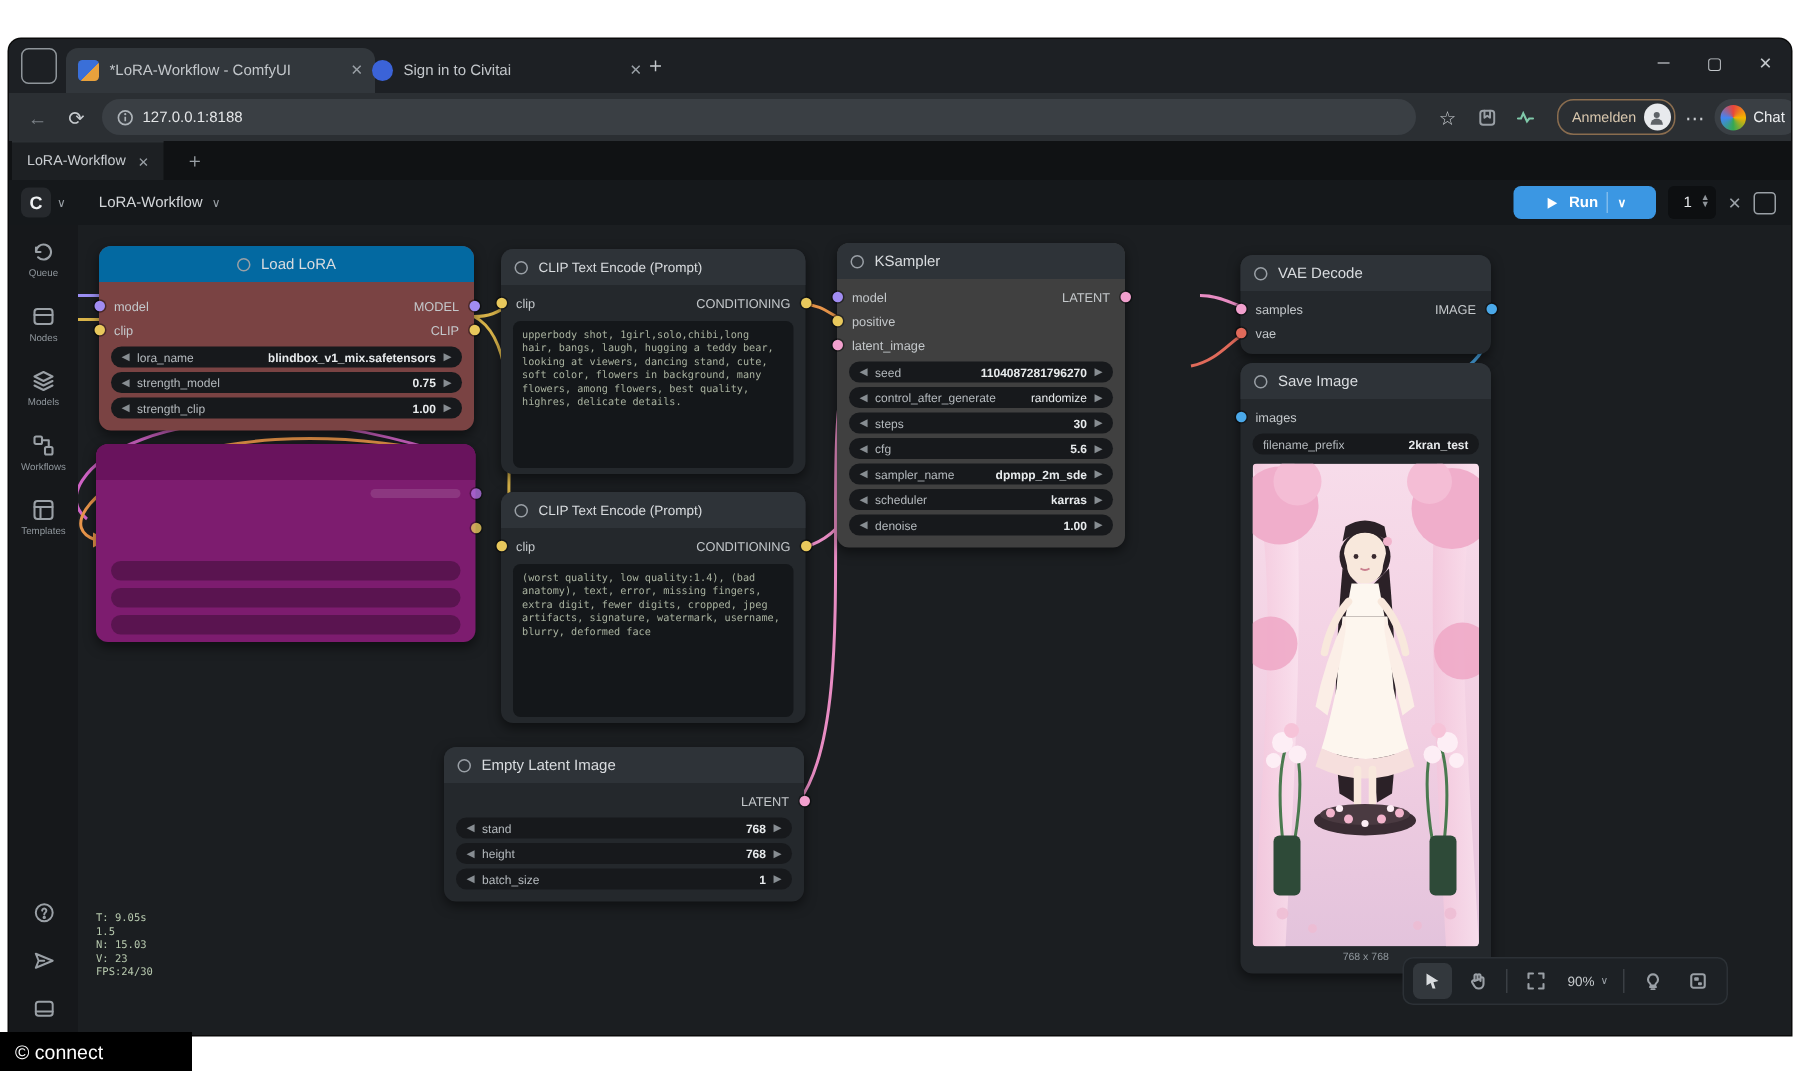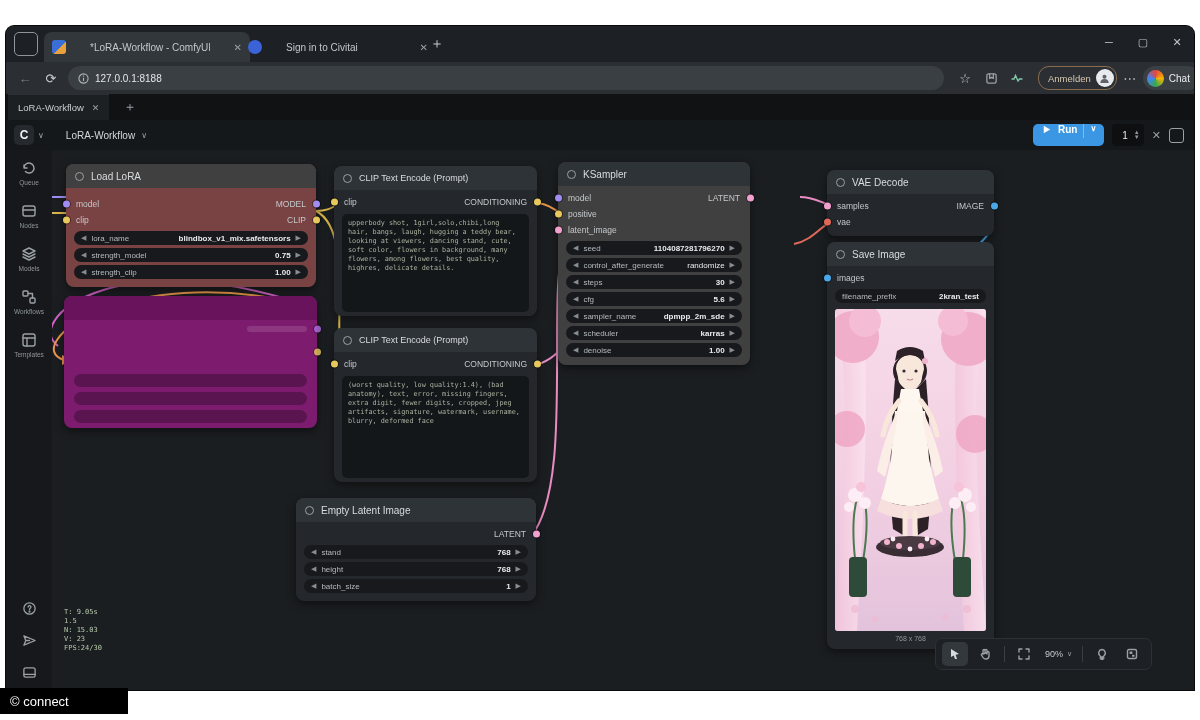--- a/index.html
+++ b/index.html
@@ -3,21 +3,21 @@
 <meta charset="utf-8">
 <style>
   html,body{margin:0;padding:0;background:#ffffff;width:1200px;height:720px;overflow:hidden;
     font-family:"Liberation Sans",sans-serif;-webkit-font-smoothing:antialiased;}
   .abs{position:absolute;}
   #win{position:absolute;left:6px;top:26px;width:1188px;height:664px;background:#1b1e21;
     border-radius:8px 8px 0 0;overflow:hidden;box-shadow:0 0 0 1px #0a0a0a;}
   
   .titlebar{position:absolute;left:0;top:0;width:100%;height:36px;background:#1d2024;}
   .tab{position:absolute;top:6px;height:30px;border-radius:8px 8px 0 0;display:flex;align-items:center;
-    gap:24px;padding:0 8px;font-size:10px;color:#c3c7cb;}
+    gap:7px;padding:0 8px;font-size:10px;color:#c3c7cb;}
   .tab.active{background:#32373c;}
   .tab .fav{width:14px;height:14px;border-radius:3px;flex:0 0 auto;}
   .tab .x{color:#9aa0a6;font-size:10px;margin-left:auto;cursor:default;}
   .winbtn{position:absolute;top:0;width:34px;height:32px;display:flex;align-items:center;justify-content:center;
     color:#c3c7cb;font-size:11px;}
   .toolbar{position:absolute;left:0;top:36px;width:100%;height:32px;background:#2b2f33;display:flex;align-items:center;}
   .tbicon{width:26px;height:26px;display:flex;align-items:center;justify-content:center;color:#c9cdd1;font-size:13px;flex:0 0 auto;}
   .urlpill{height:24px;background:#3a3f44;border-radius:12px;display:flex;align-items:center;gap:6px;
     padding:0 10px;font-size:10px;color:#e4e6e8;flex:0 0 auto;}
   .profilepill{height:22px;border:1px solid #8a6d4f;border-radius:11px;display:flex;align-items:center;gap:5px;
@@ -27,21 +27,21 @@
     font-size:10px;color:#eceef0;text-align:right;}
   .copilot{width:17px;height:17px;border-radius:50%;background:conic-gradient(#e8453c,#f4b400,#34a853,#4285f4,#e8453c);}
   
   .comfytabs{position:absolute;left:0;top:68px;width:100%;height:26px;background:#101214;display:flex;align-items:center;}
   .ctab{height:26px;background:#1d2023;display:flex;align-items:center;gap:8px;padding:0 10px;font-size:9.5px;color:#c9cdd1;
     border-top:1px solid #2c3034;}
   .menubar{position:absolute;left:0;top:94px;width:100%;height:30px;background:#15181b;display:flex;align-items:center;
     border-bottom:1px solid #0c0e10;}
   .logo{width:20px;height:20px;border-radius:5px;background:#26292d;color:#f0f2f4;display:flex;align-items:center;justify-content:center;
     font-weight:bold;font-size:12px;}
-  .runbtn{height:22px;background:#3b97e3;border-radius:5px;display:flex;align-items:flex-start;gap:6px;padding:0 8px;
+  .runbtn{height:22px;background:#3b97e3;border-radius:5px;display:flex;align-items:center;gap:6px;padding:0 20px;
     color:#ffffff;font-size:10px;font-weight:bold;}
   .stepper{height:22px;background:#0d0f11;border-radius:4px;display:flex;align-items:center;color:#e8eaec;font-size:10px;padding:0 4px 0 10px;gap:6px;}
   .caret{display:flex;flex-direction:column;font-size:6px;color:#8f959a;line-height:5px;}
   
   .sidebar{position:absolute;left:0;top:124px;width:46px;bottom:0;background:#16181b;border-right:1px solid #0c0e10;
     display:flex;flex-direction:column;align-items:center;padding-top:10px;}
   .sbitem{width:46px;display:flex;flex-direction:column;align-items:center;gap:3px;margin-bottom:17px;color:#9aa0a6;}
   .sbitem svg{stroke:#9aa0a6;}
   .sblabel{font-size:6.5px;color:#8f969c;}
   
@@ -250,21 +250,21 @@
       <path d="M 480 385 C 522 330 494 150 512 95" stroke="#e88cc3" stroke-width="2" fill="none"></path>
 
       <path d="M 748 47 C 764 47 772 55 781 55" stroke="#e88cc3" stroke-width="2" fill="none"></path>
 
       <path d="M 742 94 C 762 90 770 74 781 71" stroke="#e06a5a" stroke-width="2" fill="none"></path>
 
       <path d="M 936 55 C 964 102 852 136 781 127" stroke="#4aa8e8" stroke-width="2.2" fill="none"></path>
     </svg>
 
     <div class="node" style="left:14px;top:14px;width:250px;background:#7a4343;">
-      <div class="nhead" style="background:#404040;">
+      <div class="nhead" style="background:#0369a1;justify-content:center;">
         <span class="cdot"></span>
         <span>Load LoRA</span>
       </div>
       <div style="height:8px;"></div>
       <div class="prow">
         <span class="pdot pin" style="background:#a18cf2;"></span>
         <span>model</span>
         <span class="outlabel">MODEL</span>
         <span class="pdot pout" style="background:#a18cf2;"></span>
       </div>

